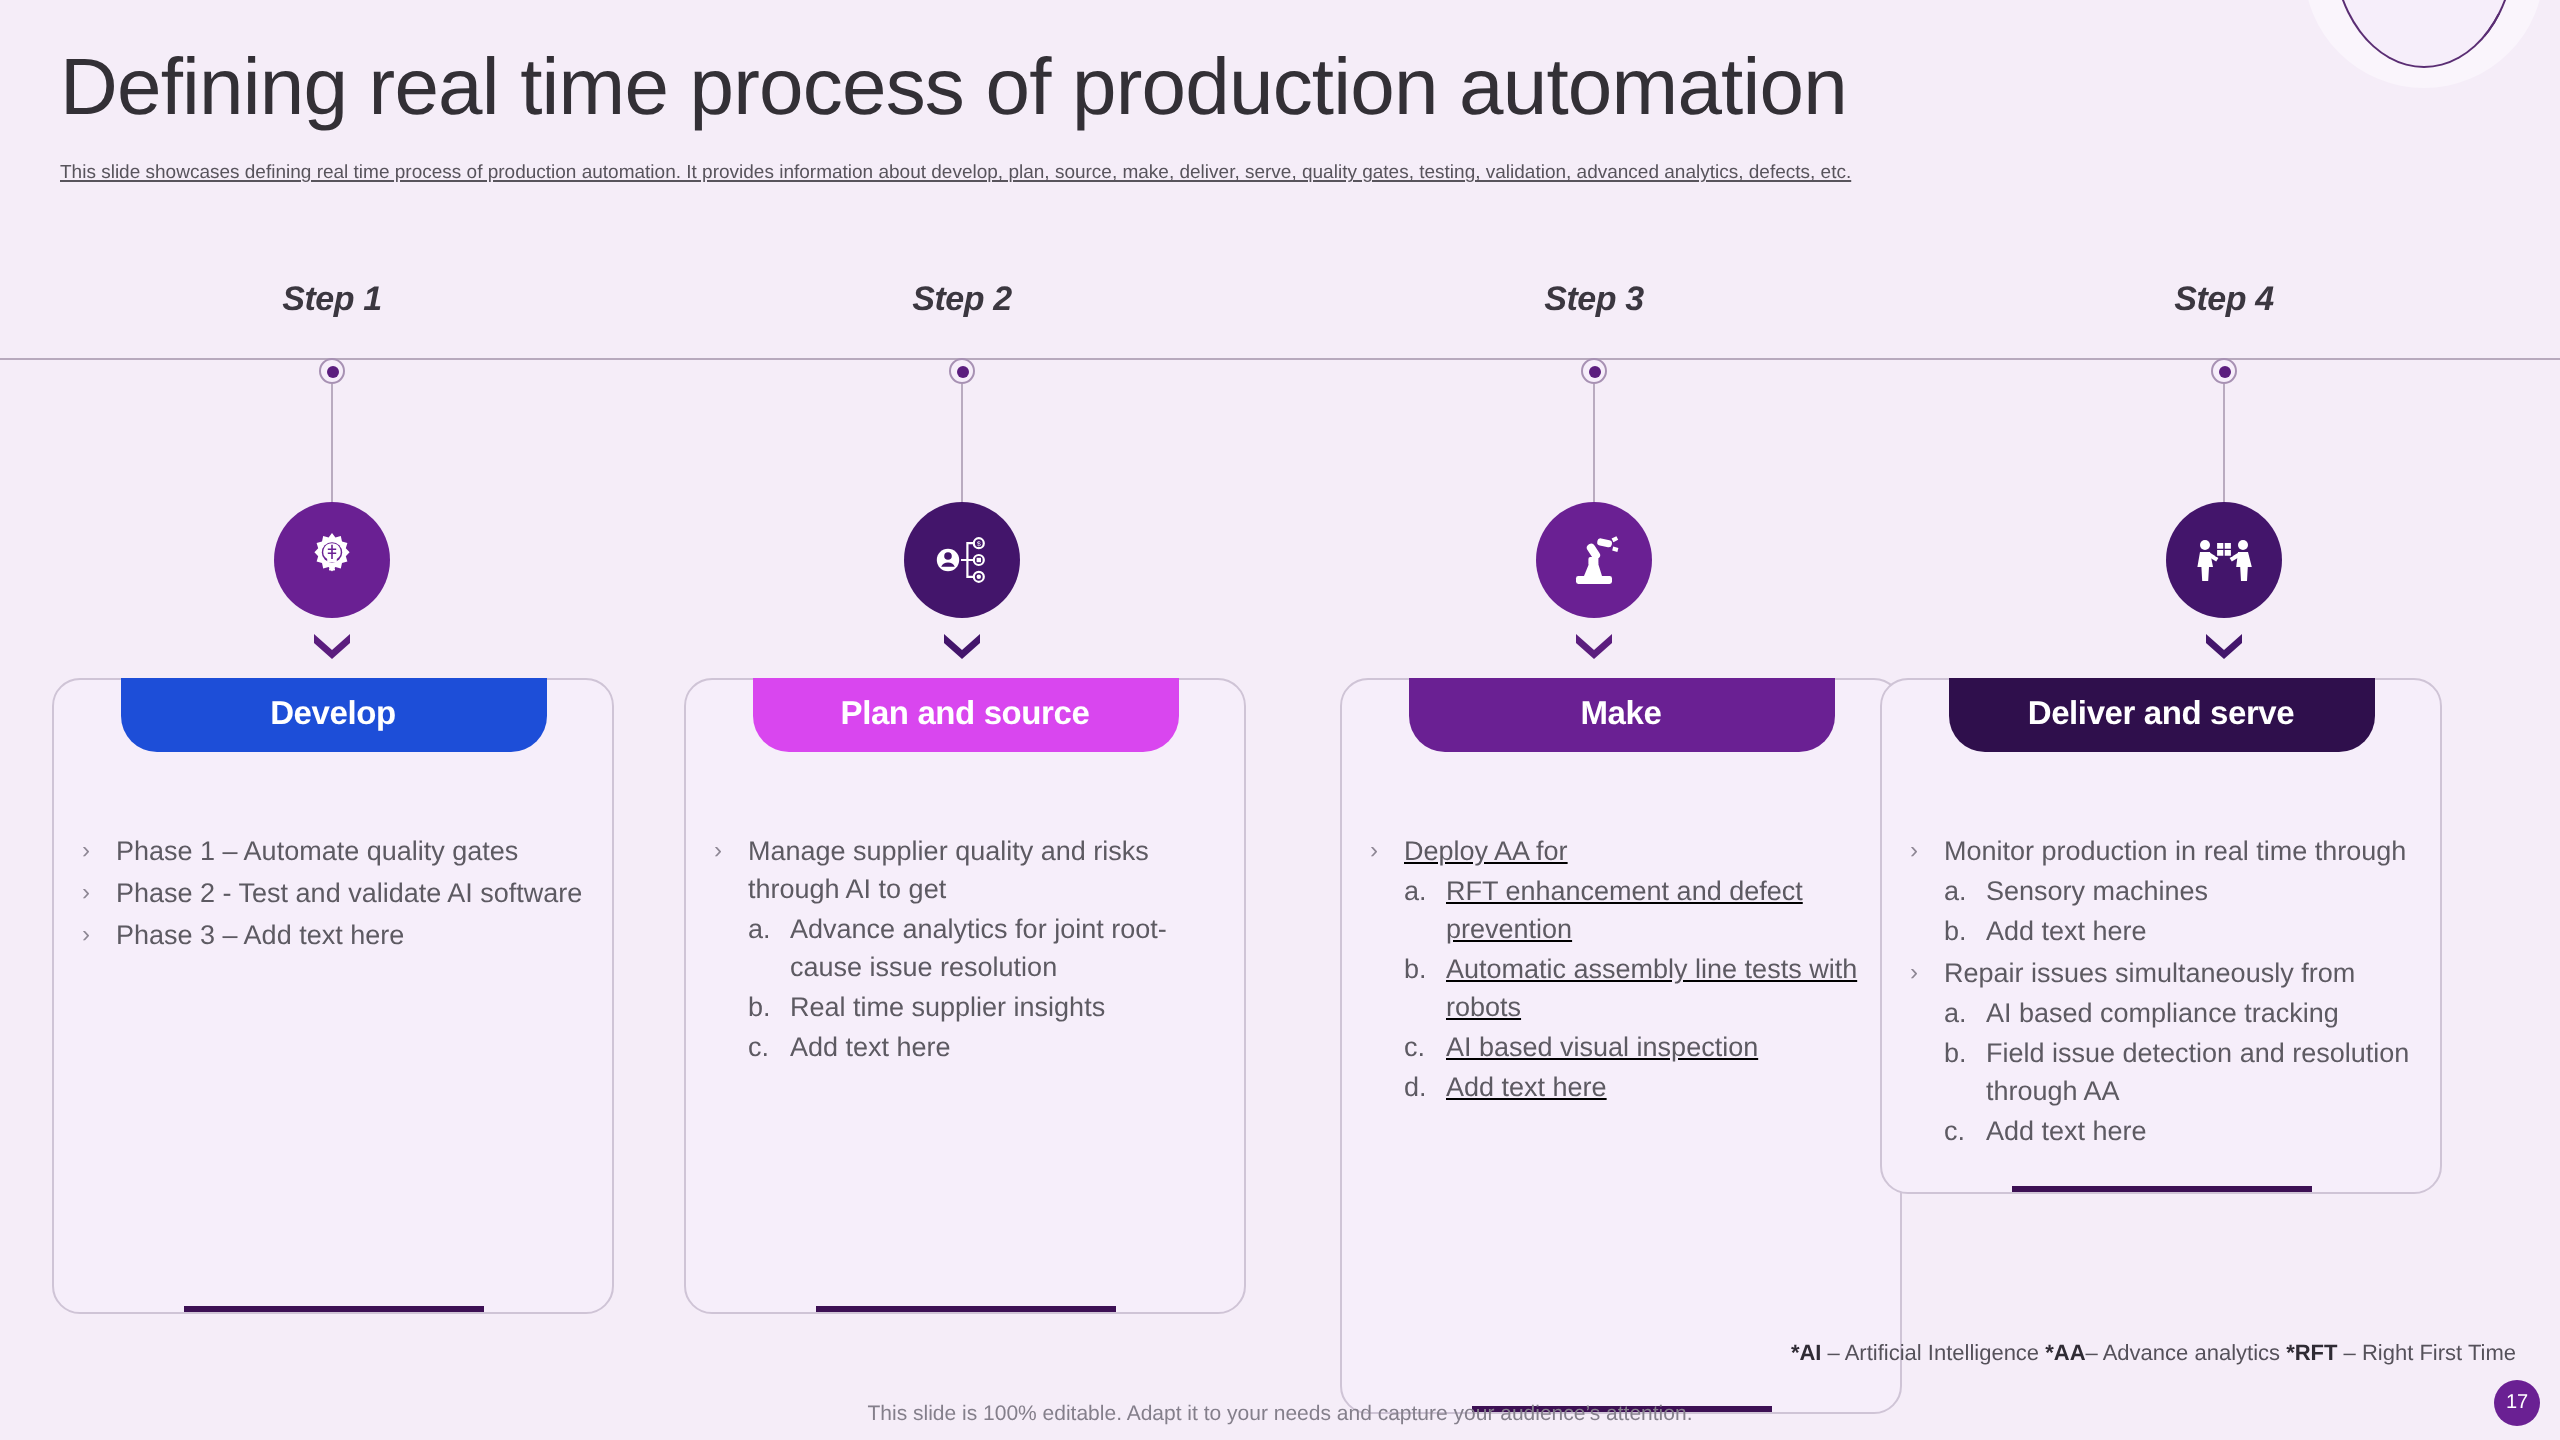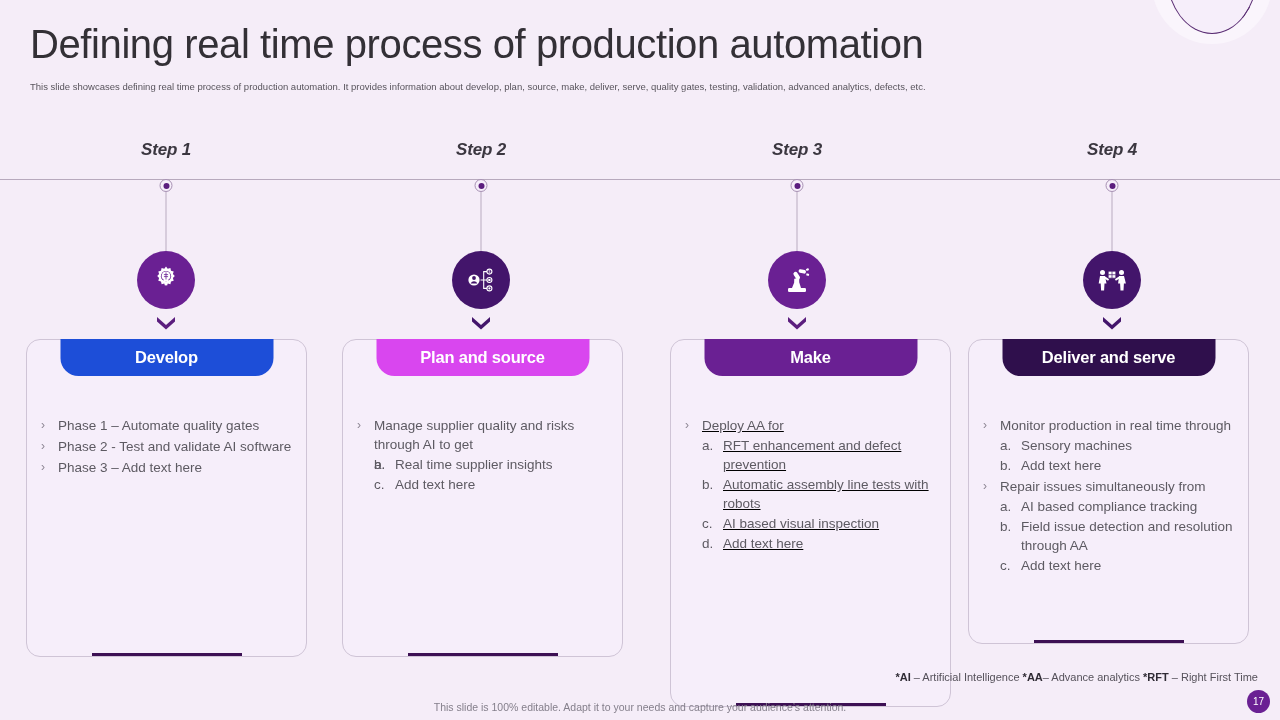--- a/index.html
+++ b/index.html
@@ -38,20 +38,21 @@
     color: #333036;
     letter-spacing: -0.4px;
     white-space: nowrap;
   }
   .page-subtitle {
     position: absolute;
     left: 30px; top: 81px;
     font-size: 9.5px;
     color: #58545c;
     white-space: nowrap;
+    text-decoration: underline;
   }
 
   
   .timeline-line {
     position: absolute;
     left: 0; right: 0; top: 179px;
     height: 1px;
     background: #b7a9bd;
   }
   .step-col {
@@ -332,21 +333,21 @@
 </div>
 
 <div class="card" style="left:342px; height:318px;">
   <div class="card-head" style="background:#d946ef;text-align:center;">Plan and source</div>
   <div class="card-body">
     <ul class="lvl1">
       <li>
         <span class="chevron-mark">›</span>
         <span>Manage supplier quality and risks through AI to get</span>
         <ul class="lvl2">
-          <li><span class="alpha-mark">a.</span></li>
+          <li><span class="alpha-mark">a.</span><span>Advance analytics for joint root-cause issue resolution</span></li>
           <li><span class="alpha-mark">b.</span><span>Real time supplier insights</span></li>
           <li><span class="alpha-mark">c.</span><span>Add text here</span></li>
         </ul>
       </li>
     </ul>
   </div>
   <div class="accent-bar"></div>
 </div>
 
 <div class="card" style="left:670px; height:368px;text-decoration:underline;">
@@ -361,21 +362,21 @@
           <li><span class="alpha-mark">b.</span><span>Automatic assembly line tests with robots</span></li>
           <li><span class="alpha-mark">c.</span><span>AI based visual inspection</span></li>
           <li><span class="alpha-mark">d.</span><span>Add text here</span></li>
         </ul>
       </li>
     </ul>
   </div>
   <div class="accent-bar"></div>
 </div>
 
-<div class="card" style="left:968px; height:305px;">
+<div class="card" style="left:940px; height:258px;">
   <div class="card-head" style="background:#2f0f4c;">Deliver and serve</div>
   <div class="card-body">
     <ul class="lvl1">
       <li>
         <span class="chevron-mark">›</span>
         <span>Monitor production in real time through</span>
         <ul class="lvl2">
           <li><span class="alpha-mark">a.</span><span>Sensory machines</span></li>
           <li><span class="alpha-mark">b.</span><span>Add text here</span></li>
         </ul>

